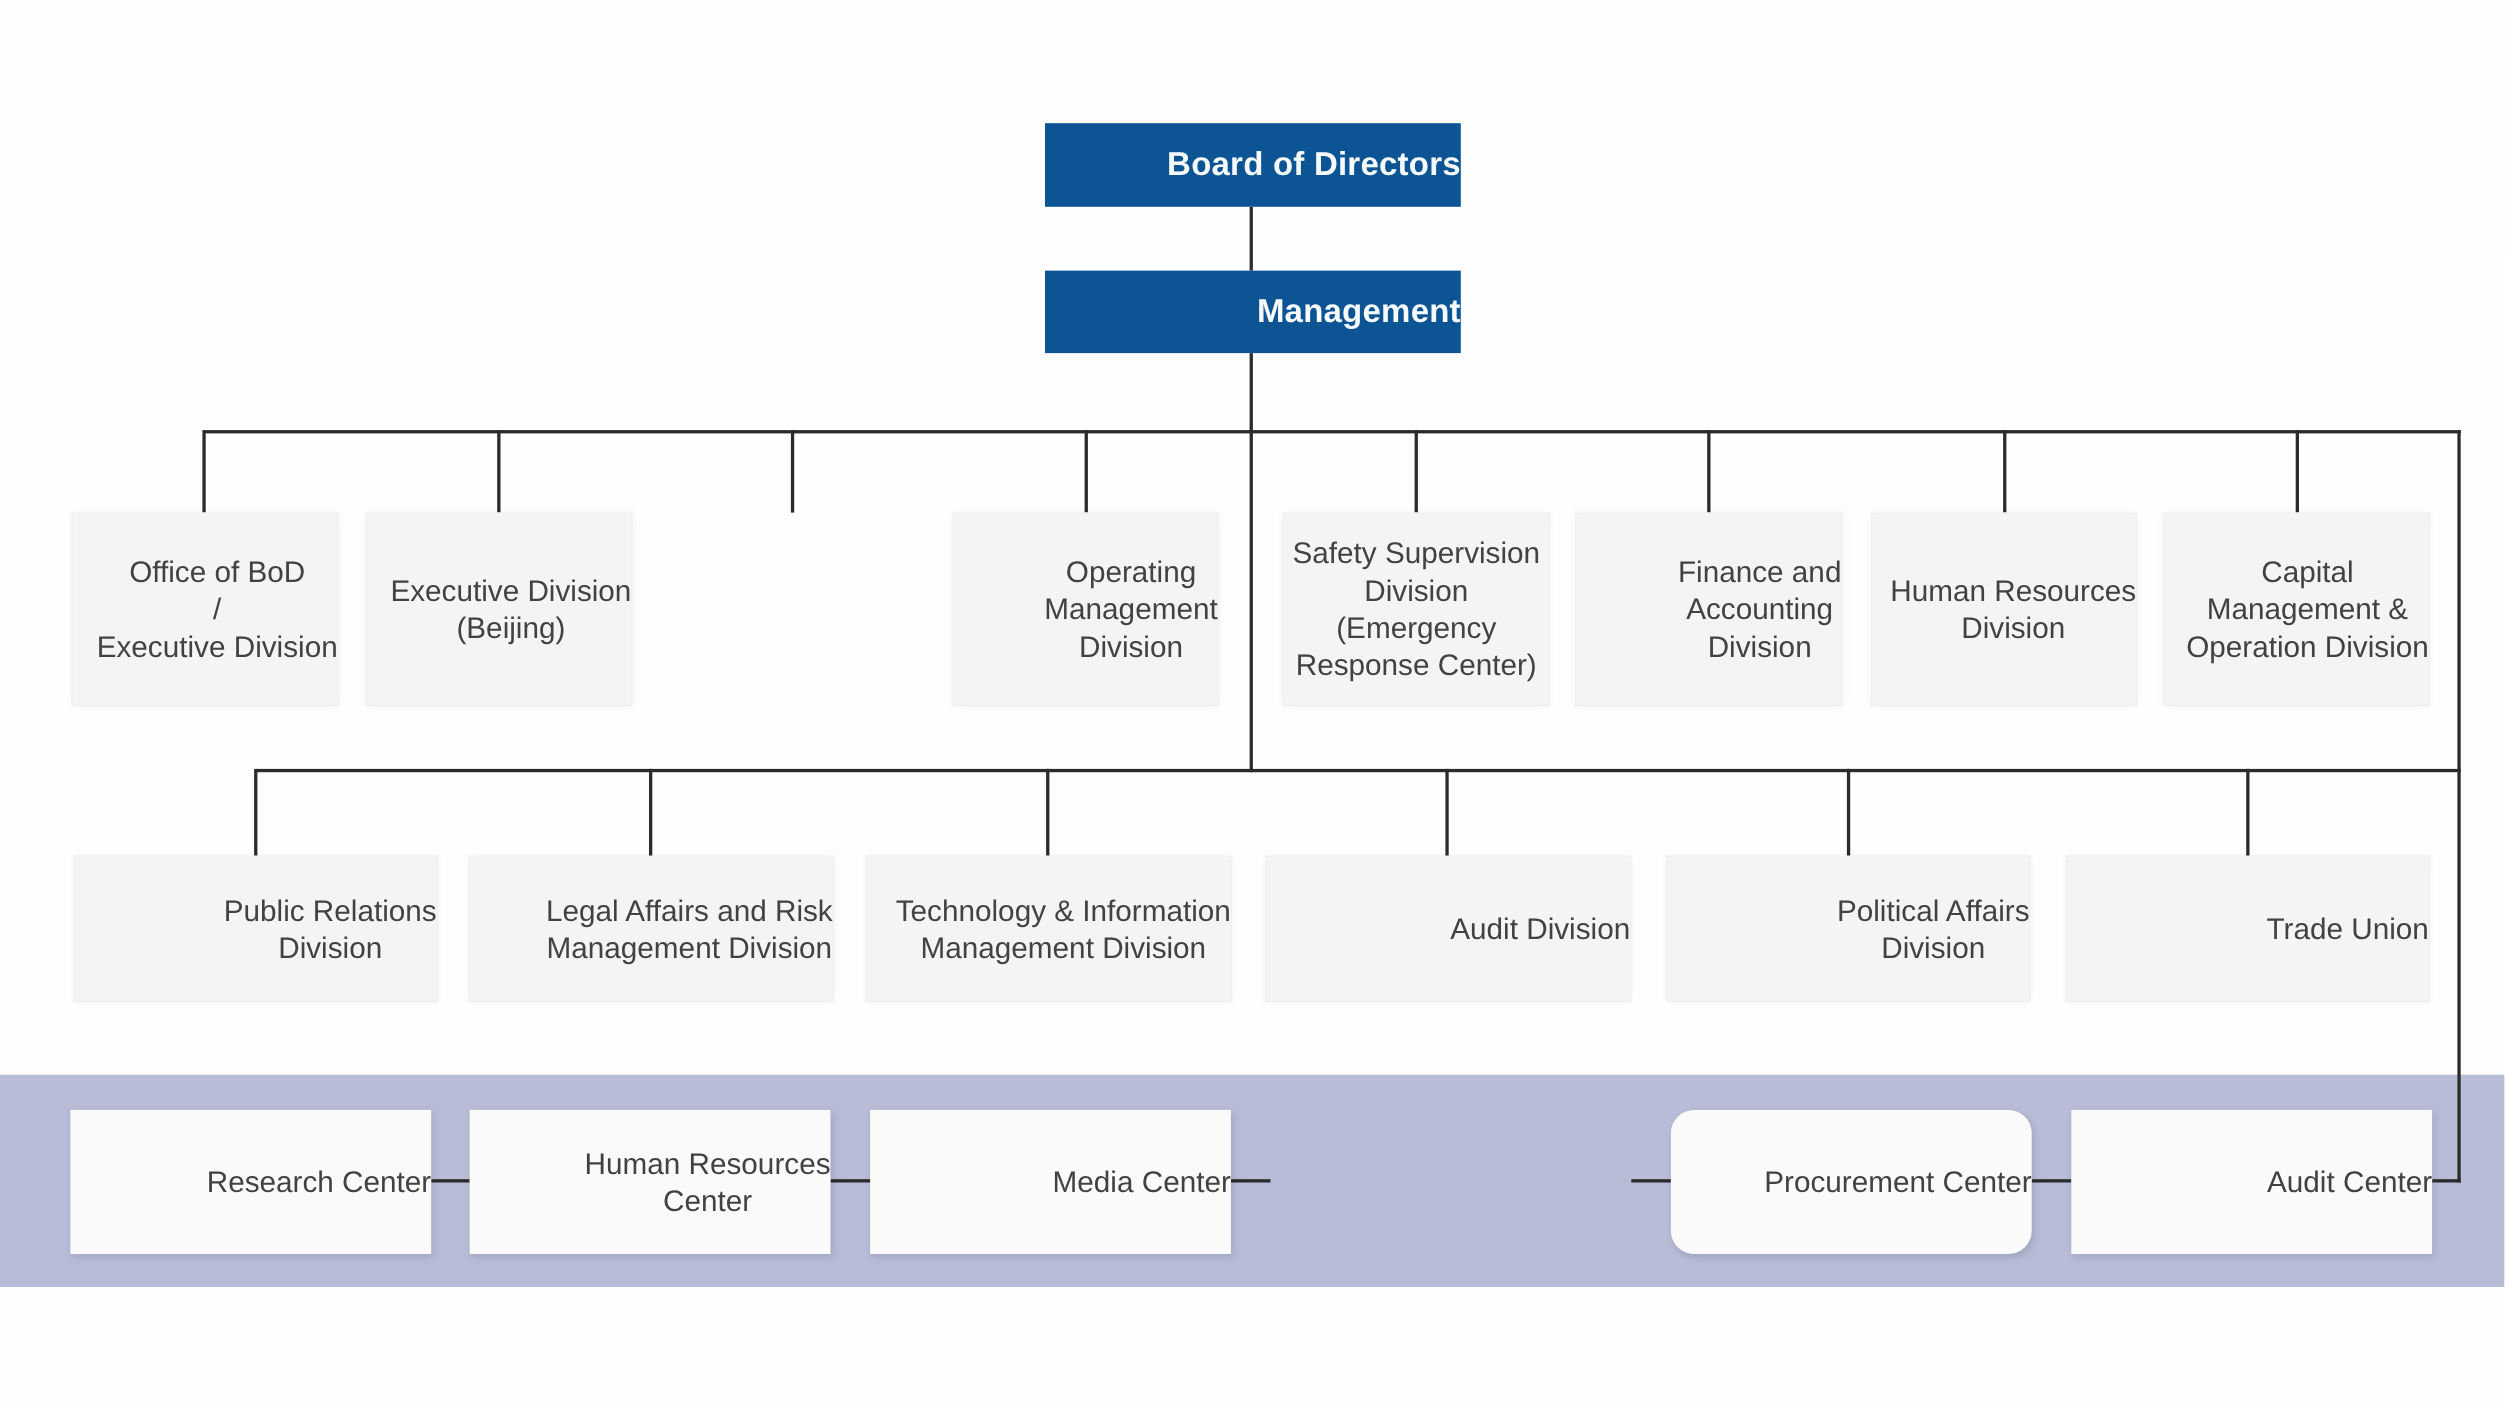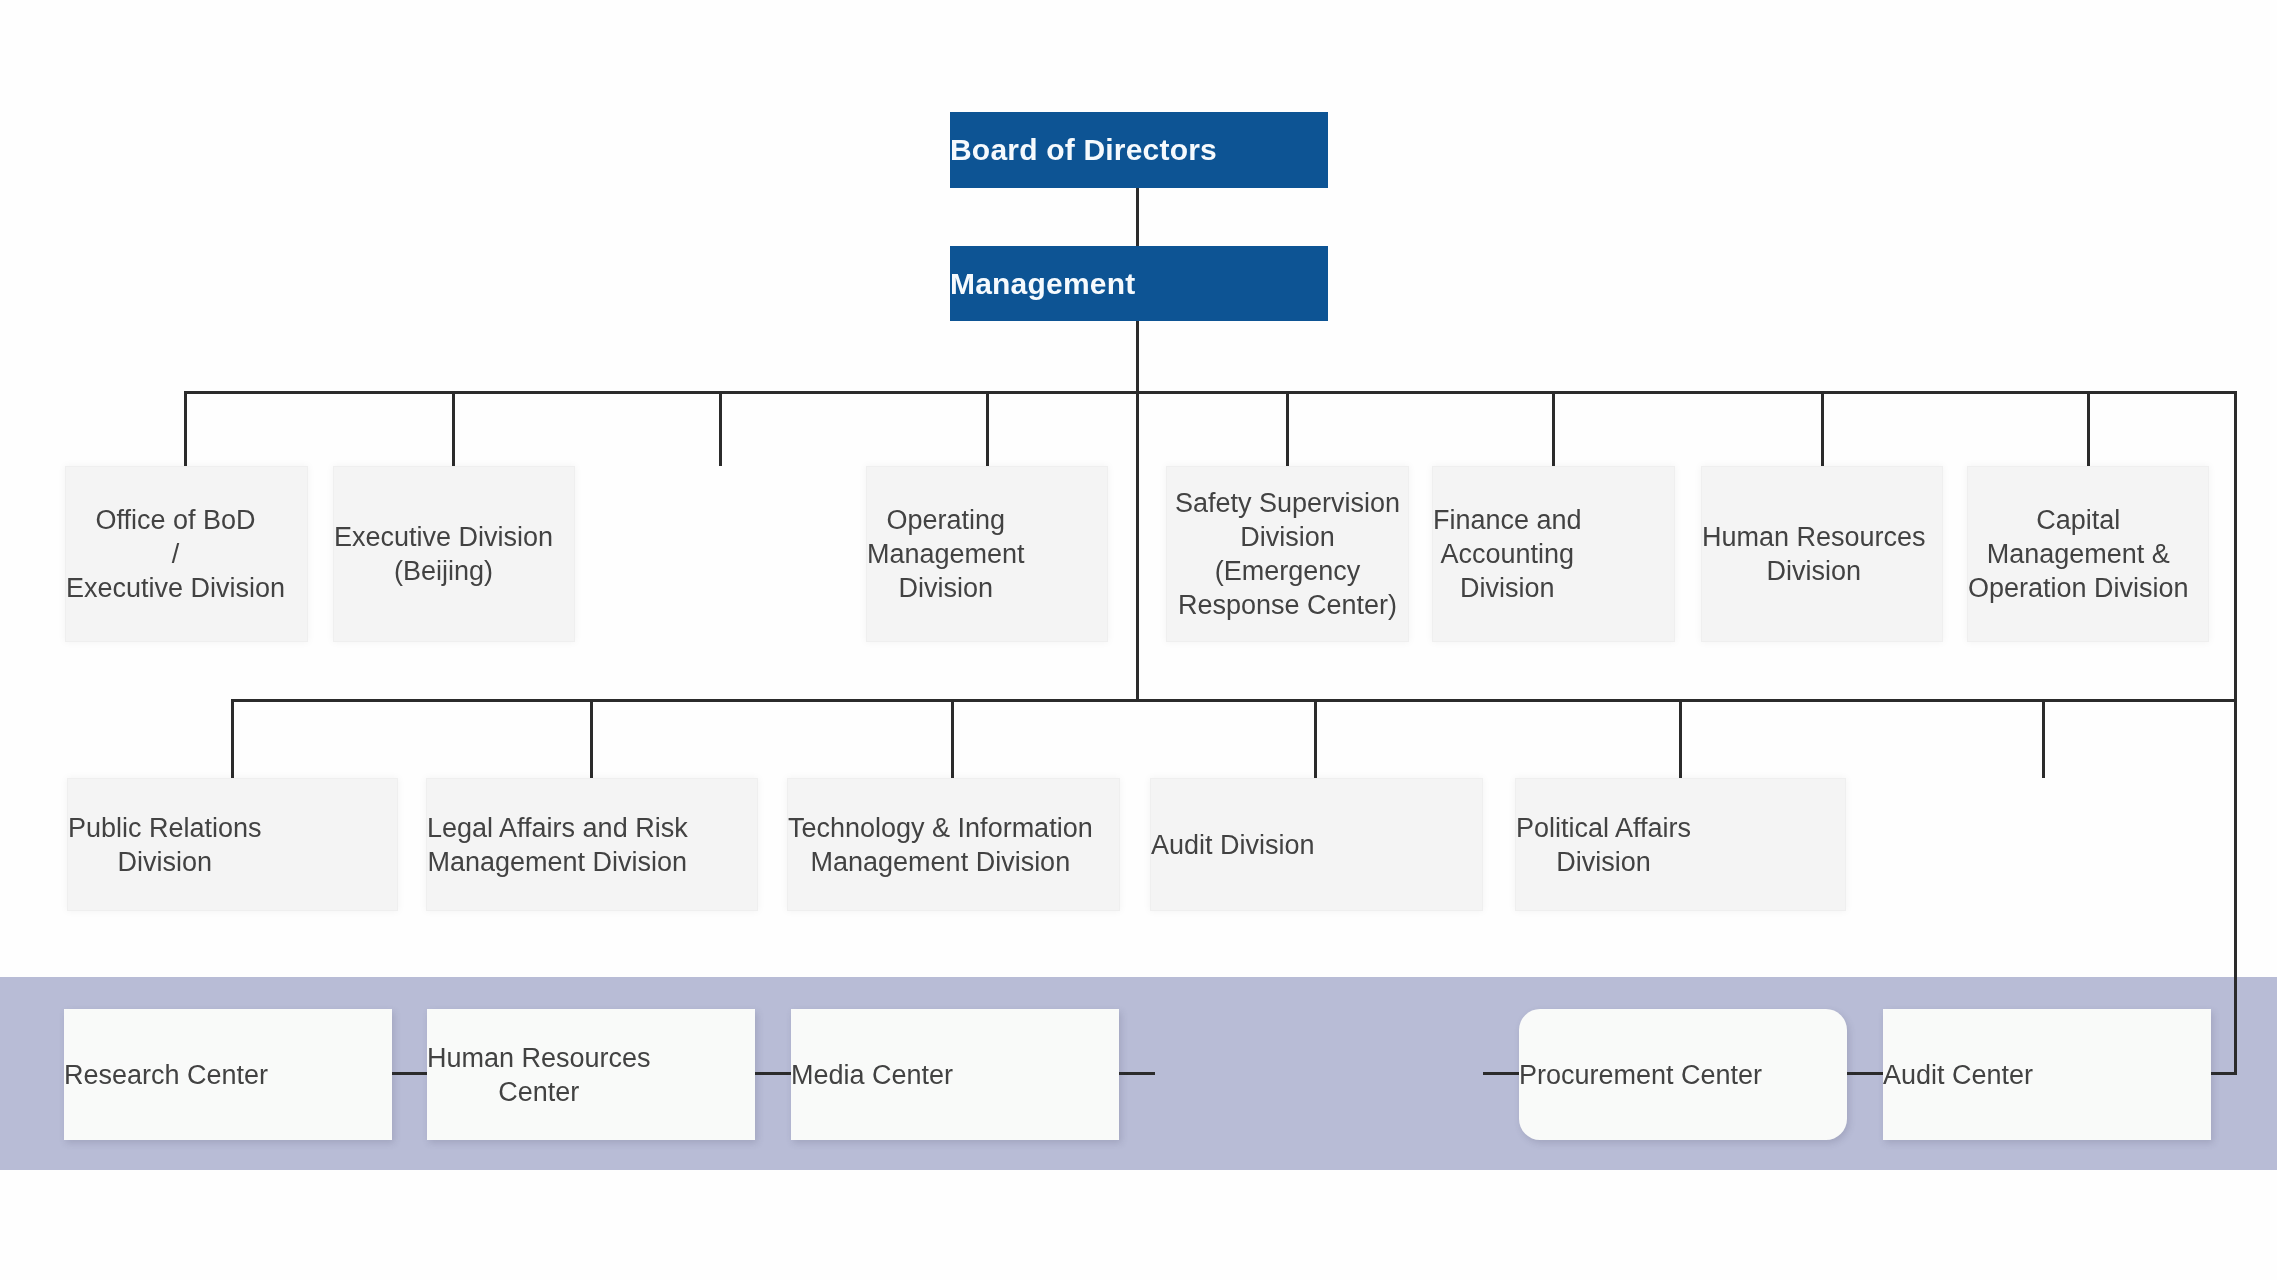--- a/index.html
+++ b/index.html
@@ -9,21 +9,21 @@
     overflow:hidden;
     background:#fefefe;
     font-family:"Liberation Sans","DejaVu Sans",sans-serif;
   }
   .band{
     position:absolute;left:0;top:977px;width:2277px;height:193px;
     background:#b8bcd6;
   }
   .node{
     position:absolute;
-    display:flex;align-items:center;justify-content:flex-start;
+    display:flex;align-items:center;justify-content:flex-end;
     text-align:center;
     box-sizing:border-box;
   }
   .node .label{
     white-space:pre-line;
     display:block;
   }
   .node.blue{
     background:#0d5494;
     color:#f6fafd;
@@ -136,20 +136,23 @@
     <span class="label">Technology &amp; Information
 Management Division</span>
   </div>
   <div class="node gray" style="left:1150px;top:778px;width:333px;height:133px;">
     <span class="label">Audit Division</span>
   </div>
   <div class="node gray" style="left:1515px;top:778px;width:331px;height:133px;">
     <span class="label">Political Affairs
 Division</span>
   </div>
+  <div class="node gray" style="left:1878px;top:778px;width:331px;height:133px;">
+    <span class="label">Trade Union</span>
+  </div>
 
   <div class="node white" style="left:64px;top:1009px;width:328px;height:131px;">
     <span class="label">Research Center</span>
   </div>
   <div class="node white" style="left:427px;top:1009px;width:328px;height:131px;">
     <span class="label">Human Resources
 Center</span>
   </div>
   <div class="node white" style="left:791px;top:1009px;width:328px;height:131px;">
     <span class="label">Media Center</span>

